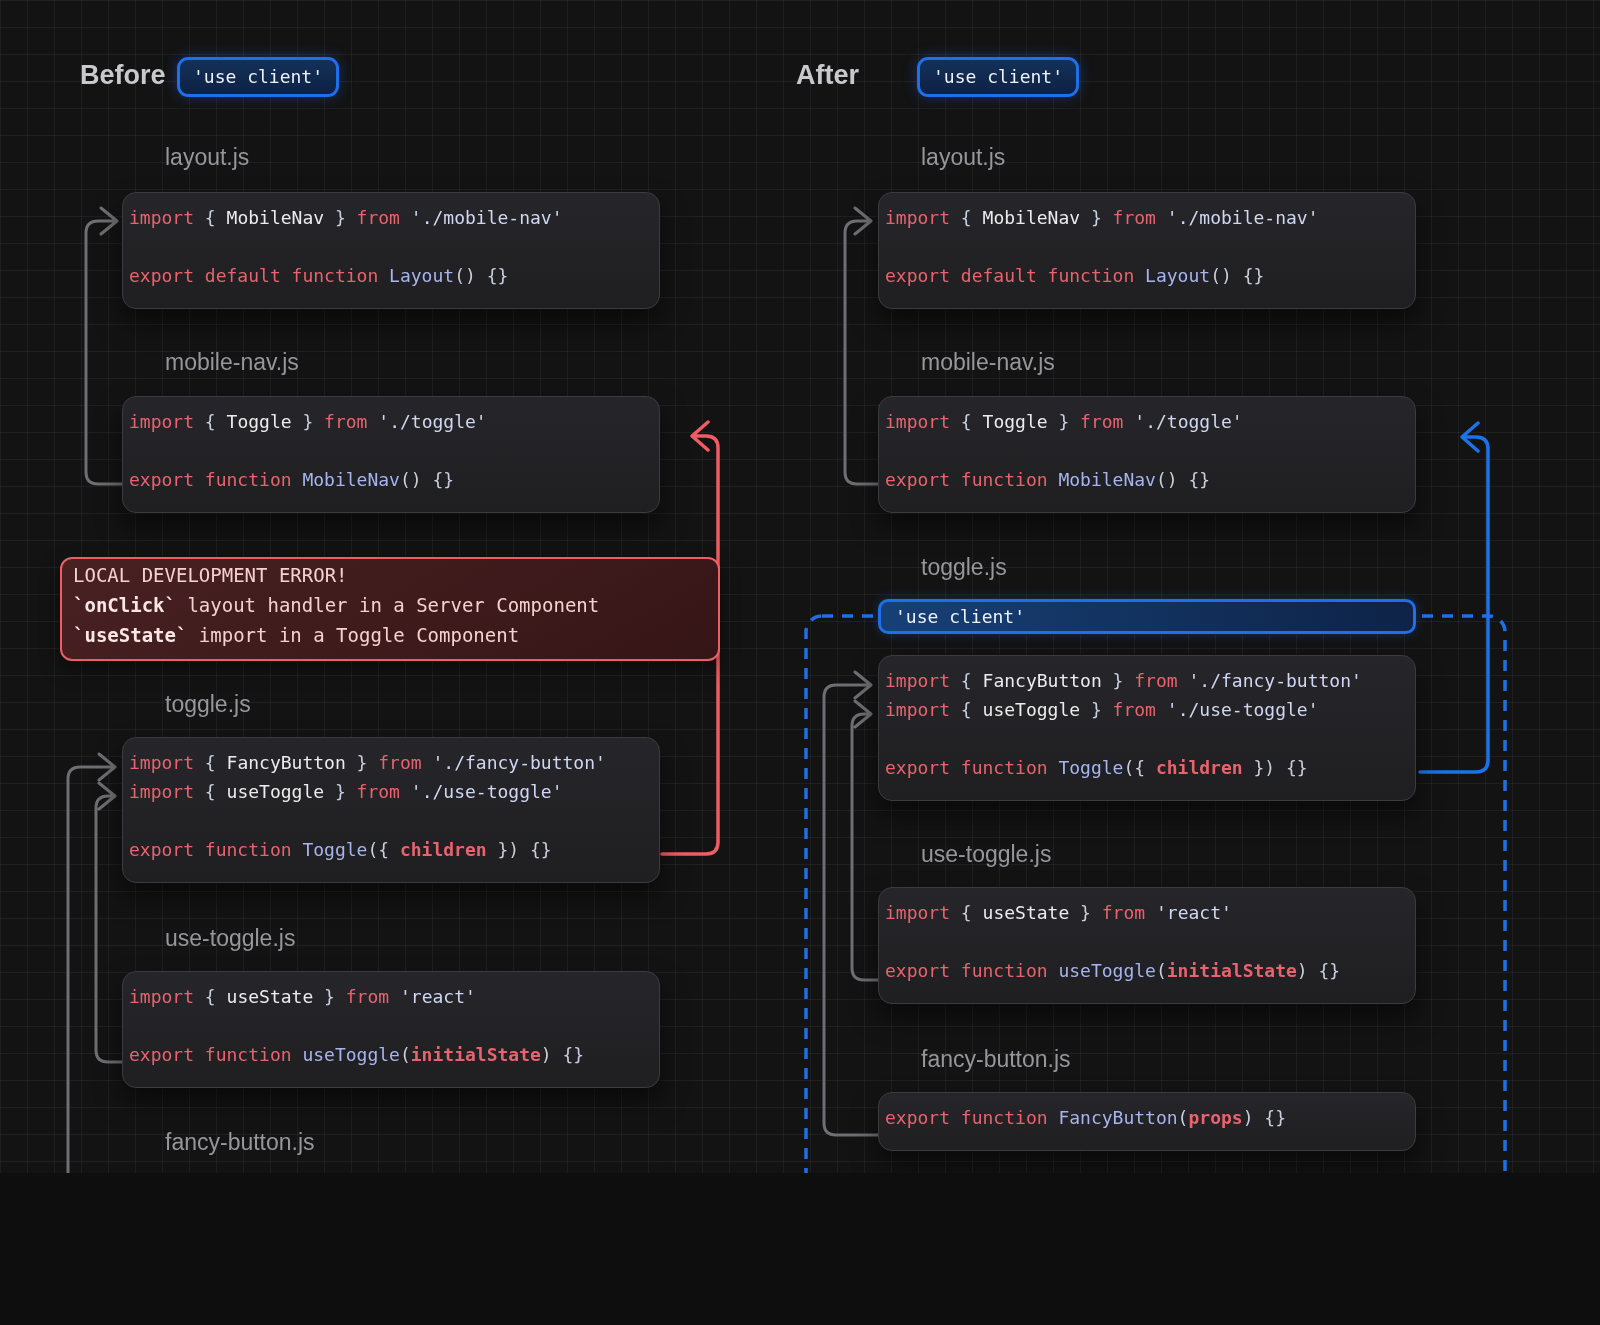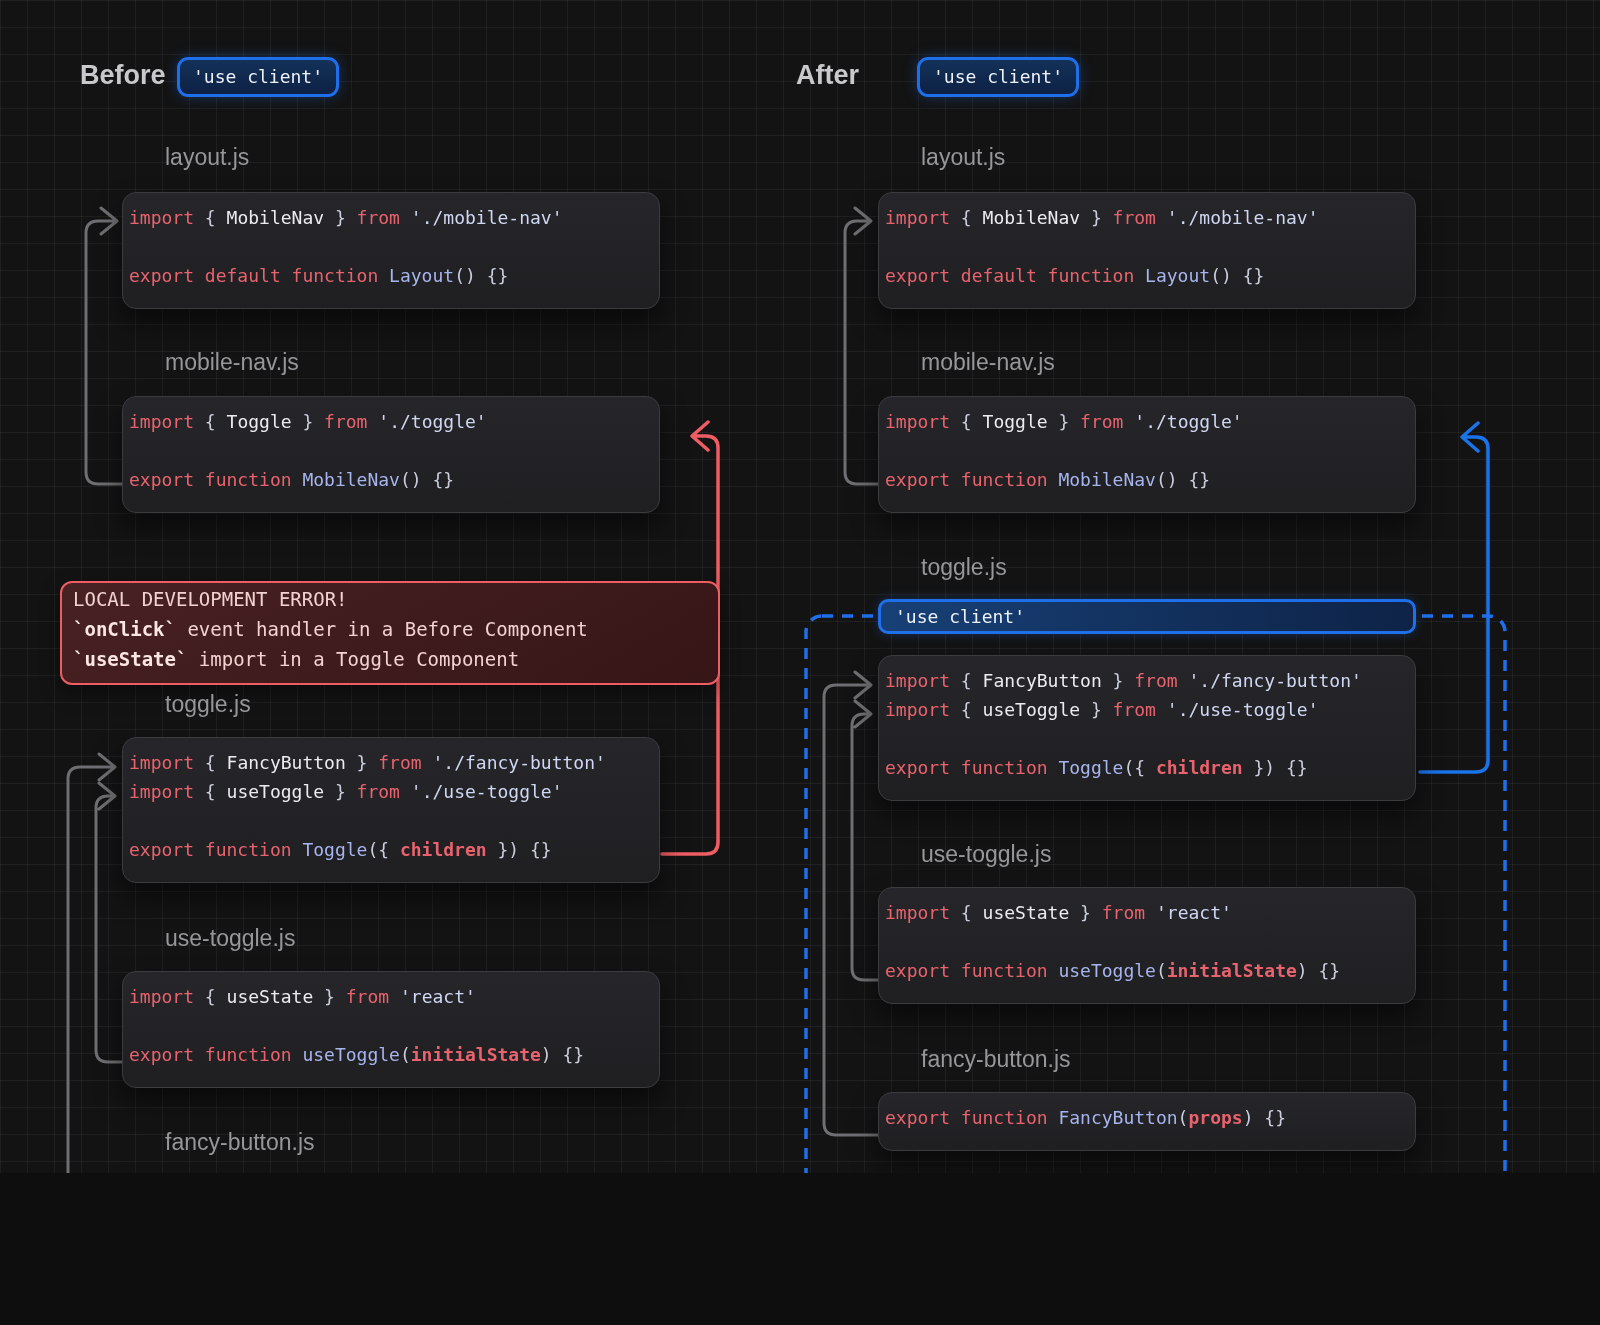--- a/index.html
+++ b/index.html
@@ -41,21 +41,20 @@
     background:linear-gradient(90deg,#174076,#0e2347);
     color:#eef2fa;font:18px "DejaVu Sans Mono",monospace;line-height:29px;padding:0 14px;
     box-shadow:0 0 12px rgba(31,111,235,.3);
   }
   .error-box{
     position:absolute;left:60px;top:557px;width:660px;height:104px;z-index:2;box-sizing:border-box;
     border:2.5px solid #ee5d63;border-radius:12px;
     background:linear-gradient(150deg,#482123,#361516);
     padding:5px 11px;
     box-shadow:0 8px 20px rgba(0,0,0,.4);
-    margin-top:24px;
   }
   .error-line{height:30px;line-height:30px;font:19px "DejaVu Sans Mono",monospace;color:#f2d3d1;white-space:pre;}
   .tk-r{color:#f2d3d1;}
   .tk-b{color:#fbe6e4;font-weight:bold;}
   #arrow-layer{position:absolute;left:0;top:0;z-index:1;pointer-events:none;}
 </style>
 </head>
 <body>
 
 <div id="stage">
@@ -86,21 +85,21 @@
 
   <div class="file-label" style="left:122px;top:349px;">mobile-nav.js</div>
   <div class="code-block" style="left:122px;top:396px;">
       <div class="code-line"><span class="tk-kw">import</span><span class="tk-pn"> { </span><span class="tk-id">Toggle</span><span class="tk-pn"> } </span><span class="tk-kw">from</span><span class="tk-str"> './toggle'</span></div>
       <div class="code-line"></div>
       <div class="code-line"><span class="tk-kw">export function </span><span class="tk-fn">MobileNav</span><span class="tk-pn">() {}</span></div>
     </div>
 
   <div class="error-box">
       <div class="error-line"><span class="tk-r">LOCAL DEVELOPMENT ERROR!</span></div>
-      <div class="error-line"><span class="tk-b">`onClick`</span><span class="tk-r"> event handler in a Before Component</span></div>
+      <div class="error-line"><span class="tk-b">`onClick`</span><span class="tk-r"> layout handler in a Server Component</span></div>
       <div class="error-line"><span class="tk-b">`useState`</span><span class="tk-r"> import in a Toggle Component</span></div>
     </div>
 
   <div class="file-label" style="left:122px;top:691px;">toggle.js</div>
   <div class="code-block" style="left:122px;top:737px;">
       <div class="code-line"><span class="tk-kw">import</span><span class="tk-pn"> { </span><span class="tk-id">FancyButton</span><span class="tk-pn"> } </span><span class="tk-kw">from</span><span class="tk-str"> './fancy-button'</span></div>
       <div class="code-line"><span class="tk-kw">import</span><span class="tk-pn"> { </span><span class="tk-id">useToggle</span><span class="tk-pn"> } </span><span class="tk-kw">from</span><span class="tk-str"> './use-toggle'</span></div>
       <div class="code-line"></div>
       <div class="code-line"><span class="tk-kw">export function </span><span class="tk-fn">Toggle</span><span class="tk-pn">({ </span><span class="tk-prm">children</span><span class="tk-pn"> }) {}</span></div>
     </div>

